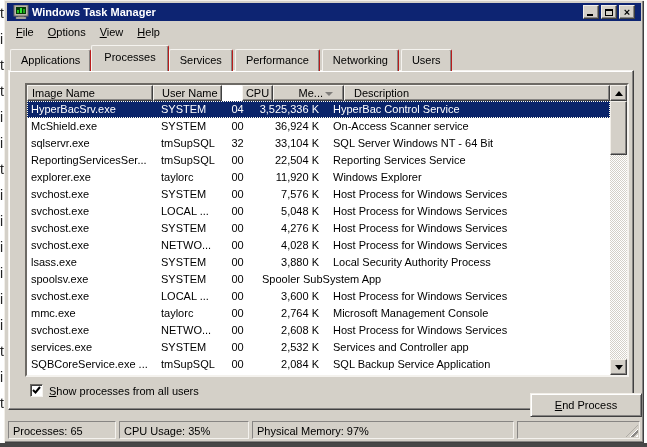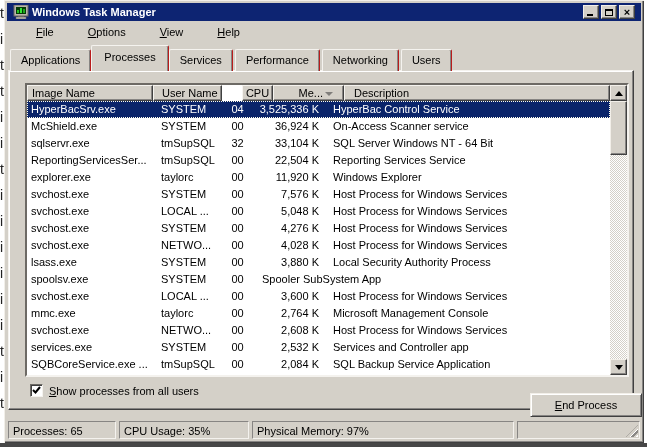--- a/index.html
+++ b/index.html
@@ -25,21 +25,21 @@
   .tb-buttons { margin-left:auto; display:flex; }
   .tb-btn { width:16px; height:14px; background:var(--chrome,#d4d0c8); margin-left:2px;
     border:1px solid; border-color:#f2efe9 #404040 #404040 #f2efe9; box-shadow: inset -1px -1px 0 #878583;
     position:relative; display:flex; align-items:center; justify-content:center; cursor:default; }
   .glyph-min { position:absolute; left:3px; bottom:2px; width:6px; height:2px; background:#000; }
   .glyph-max { width:8px; height:7px; border:1px solid #000; border-top-width:2px; }
   .glyph-close { font-size:11px; font-weight:bold; line-height:10px; color:#000; }
 
   
   .menubar { position:absolute; left:3px; top:22px; height:19px; display:flex; align-items:center; padding-left:4px; }
-  .menu-item { padding:2px 5px; margin-right:4px; color:#000;margin-left:20px; }
+  .menu-item { padding:2px 5px; margin-right:4px; color:#000; }
   .u { text-decoration:underline; }
 
   
   .tabstrip { position:absolute; left:6px; top:45px; height:26px; display:flex; align-items:flex-end; z-index:3; }
   .tab { height:22px; background:var(--chrome,#d4d0c8); padding:4px 10px 0 10px; margin-right:2px;
     border-top:1px solid #f5f3ef; border-left:1px solid #f5f3ef; border-right:1px solid #b91c1c;
     box-shadow: inset -1px 0 0 #878583; border-radius:2px 2px 0 0; white-space:nowrap; position:relative; }
   .tab.active { height:26px; padding:5px 12px 0 12px; margin-left:-2px; margin-right:0; z-index:4; }
 
   

